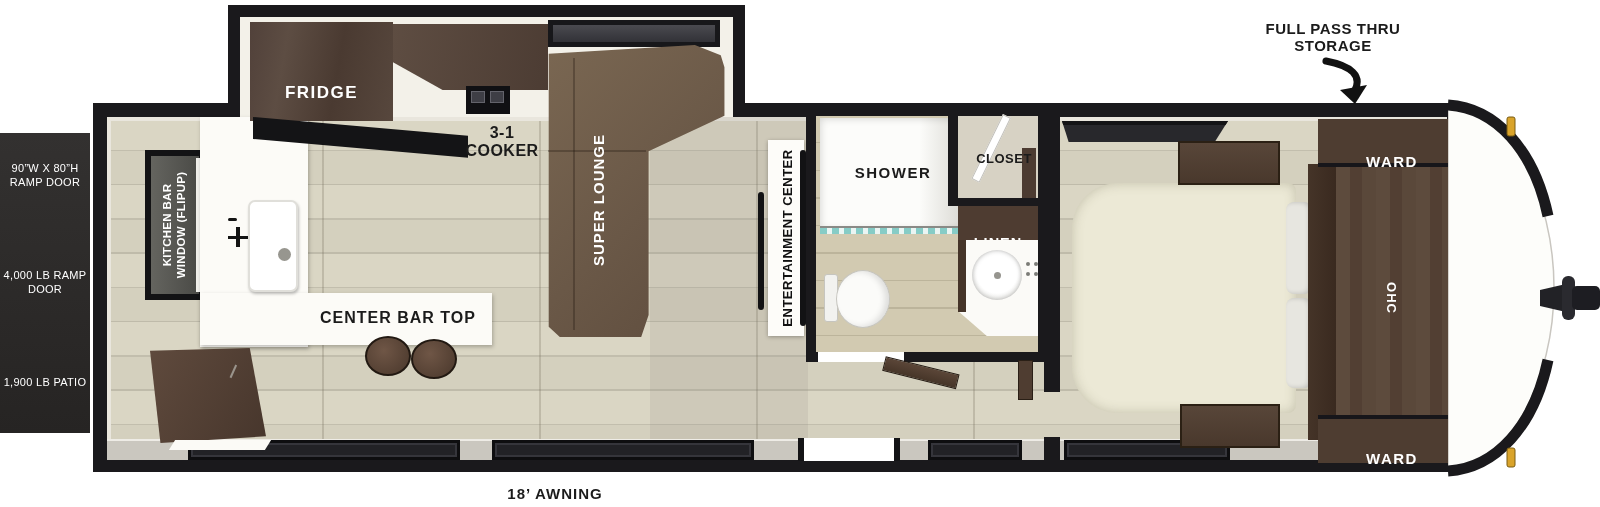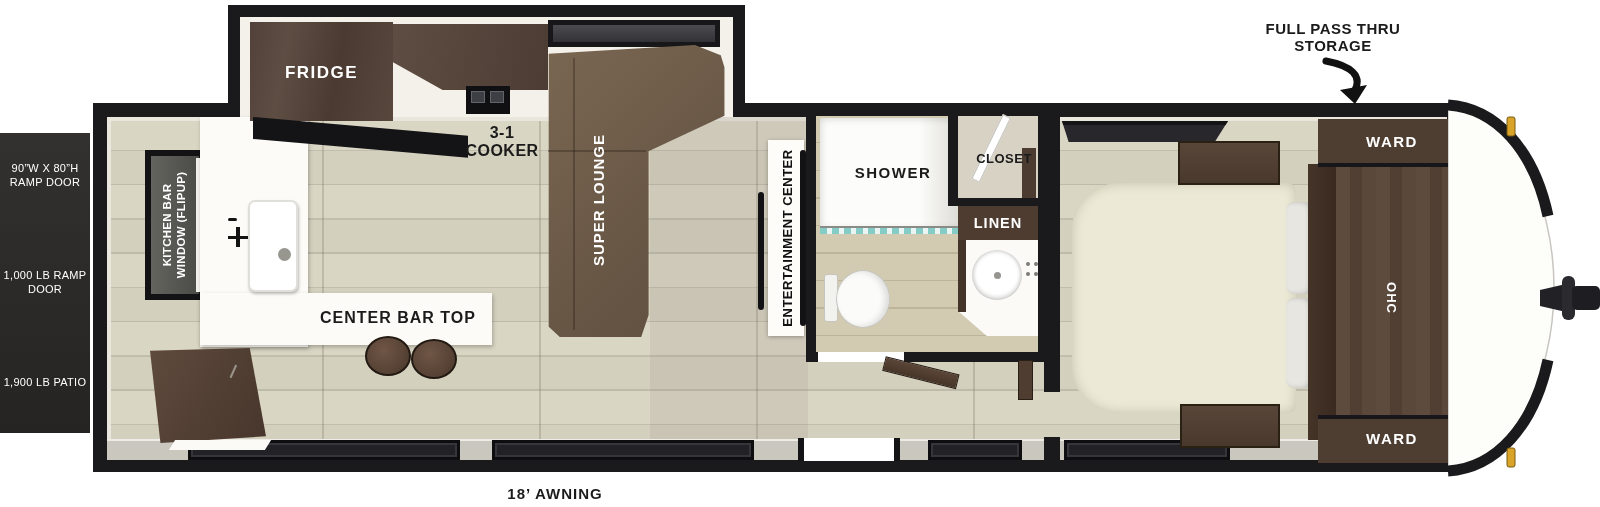--- a/index.html
+++ b/index.html
@@ -1,20 +1,20 @@
 <!DOCTYPE html>
 <html><head>
 <meta charset="utf-8">
 <style>
   html,body{margin:0;padding:0;background:#fff;}
   .page{position:relative;width:1600px;height:507px;background:#ffffff;overflow:hidden;
         font-family:"Liberation Sans",sans-serif;}
   .page *{position:absolute;box-sizing:border-box;}
   .lbl{font-weight:700;color:#1b1b1b;text-align:center;letter-spacing:.5px;line-height:1.15;}
-  .wlbl{color:#ffffff;}
+  .wlbl{color:#ffffff;margin-top:20px;}
   .vt{font-weight:700;white-space:nowrap;transform:translate(-50%,-50%) rotate(-90deg);}
   .vt90{font-weight:700;white-space:nowrap;transform:translate(-50%,-50%) rotate(90deg);}
 
   
   #lp{left:0;top:133px;width:90px;height:300px;background:linear-gradient(#333130,#262423);}
   .lp-t{width:100%;text-align:center;font-weight:400;font-size:11px;line-height:1.3;color:#fff;letter-spacing:.3px;}
   #lp1{top:28px;} #lp2{top:135px;} #lp3{top:242px;}
   #fpt{left:1253px;top:20px;width:160px;font-size:15px;}
   #fparrow{left:1322px;top:56px;width:52px;height:50px;}
   #awn{left:435px;top:485px;width:240px;font-size:15px;letter-spacing:1px;}
@@ -139,21 +139,21 @@
   
   #cap{left:1448px;top:98px;width:160px;height:380px;}
 </style>
 </head>
 <body>
 
 <div class="page">
 
   <div id="lp">
     <div class="lp-t" id="lp1">90”W X 80”H RAMP DOOR</div>
-    <div class="lp-t" id="lp2">1,000 LB RAMP DOOR</div>
+    <div class="lp-t" id="lp2">4,000 LB RAMP DOOR</div>
     <div class="lp-t" id="lp3">1,900 LB PATIO</div>
   </div>
 
   <div id="walls"></div>
   <div id="floor"></div>
   <div id="floor-shade"></div>
   <div id="band"></div>
   <div id="so-wall"></div>
   <div id="so-in"></div>
 

